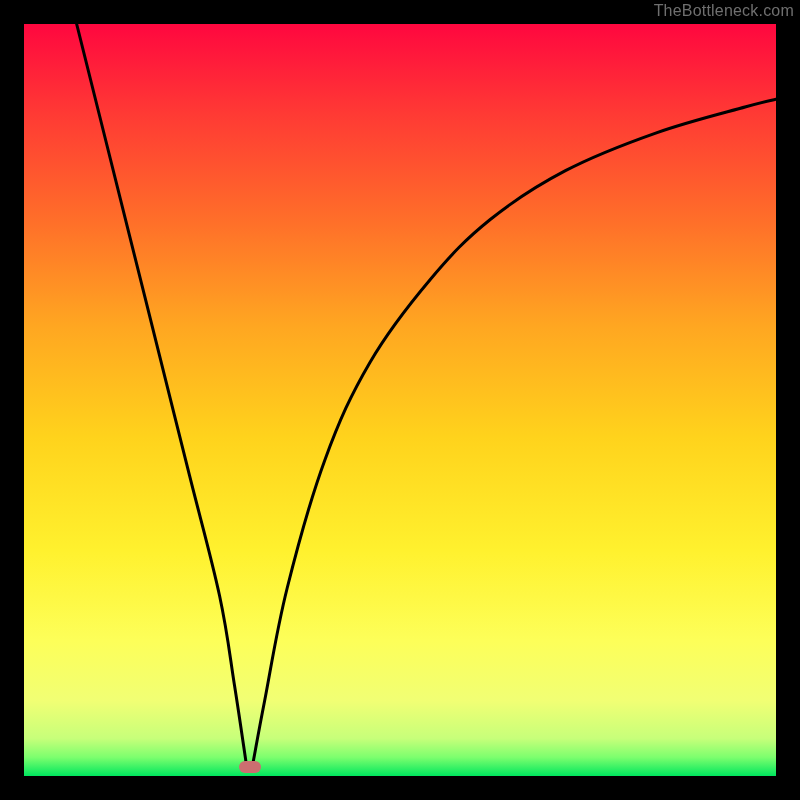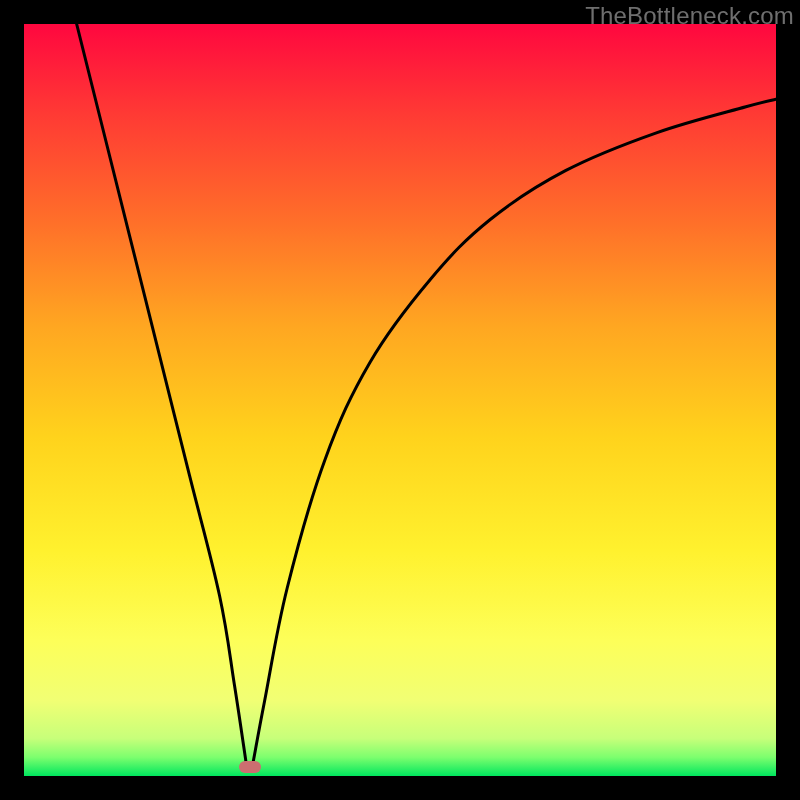--- a/index.html
+++ b/index.html
@@ -23,21 +23,21 @@
     position: absolute;
     left: 0;
     top: 0;
     width: 752px;
     height: 752px;
   }
   .watermark {
     position: absolute;
     top: 2px;
     right: 6px;
-    font-size: 24px;
+    font-size: 16px;
     color: #6f6f6f;
     font-weight: 500;
     letter-spacing: 0.2px;
     user-select: none;
   }
   .marker {
     position: absolute;
     width: 22px;
     height: 12px;
     border-radius: 6px;

